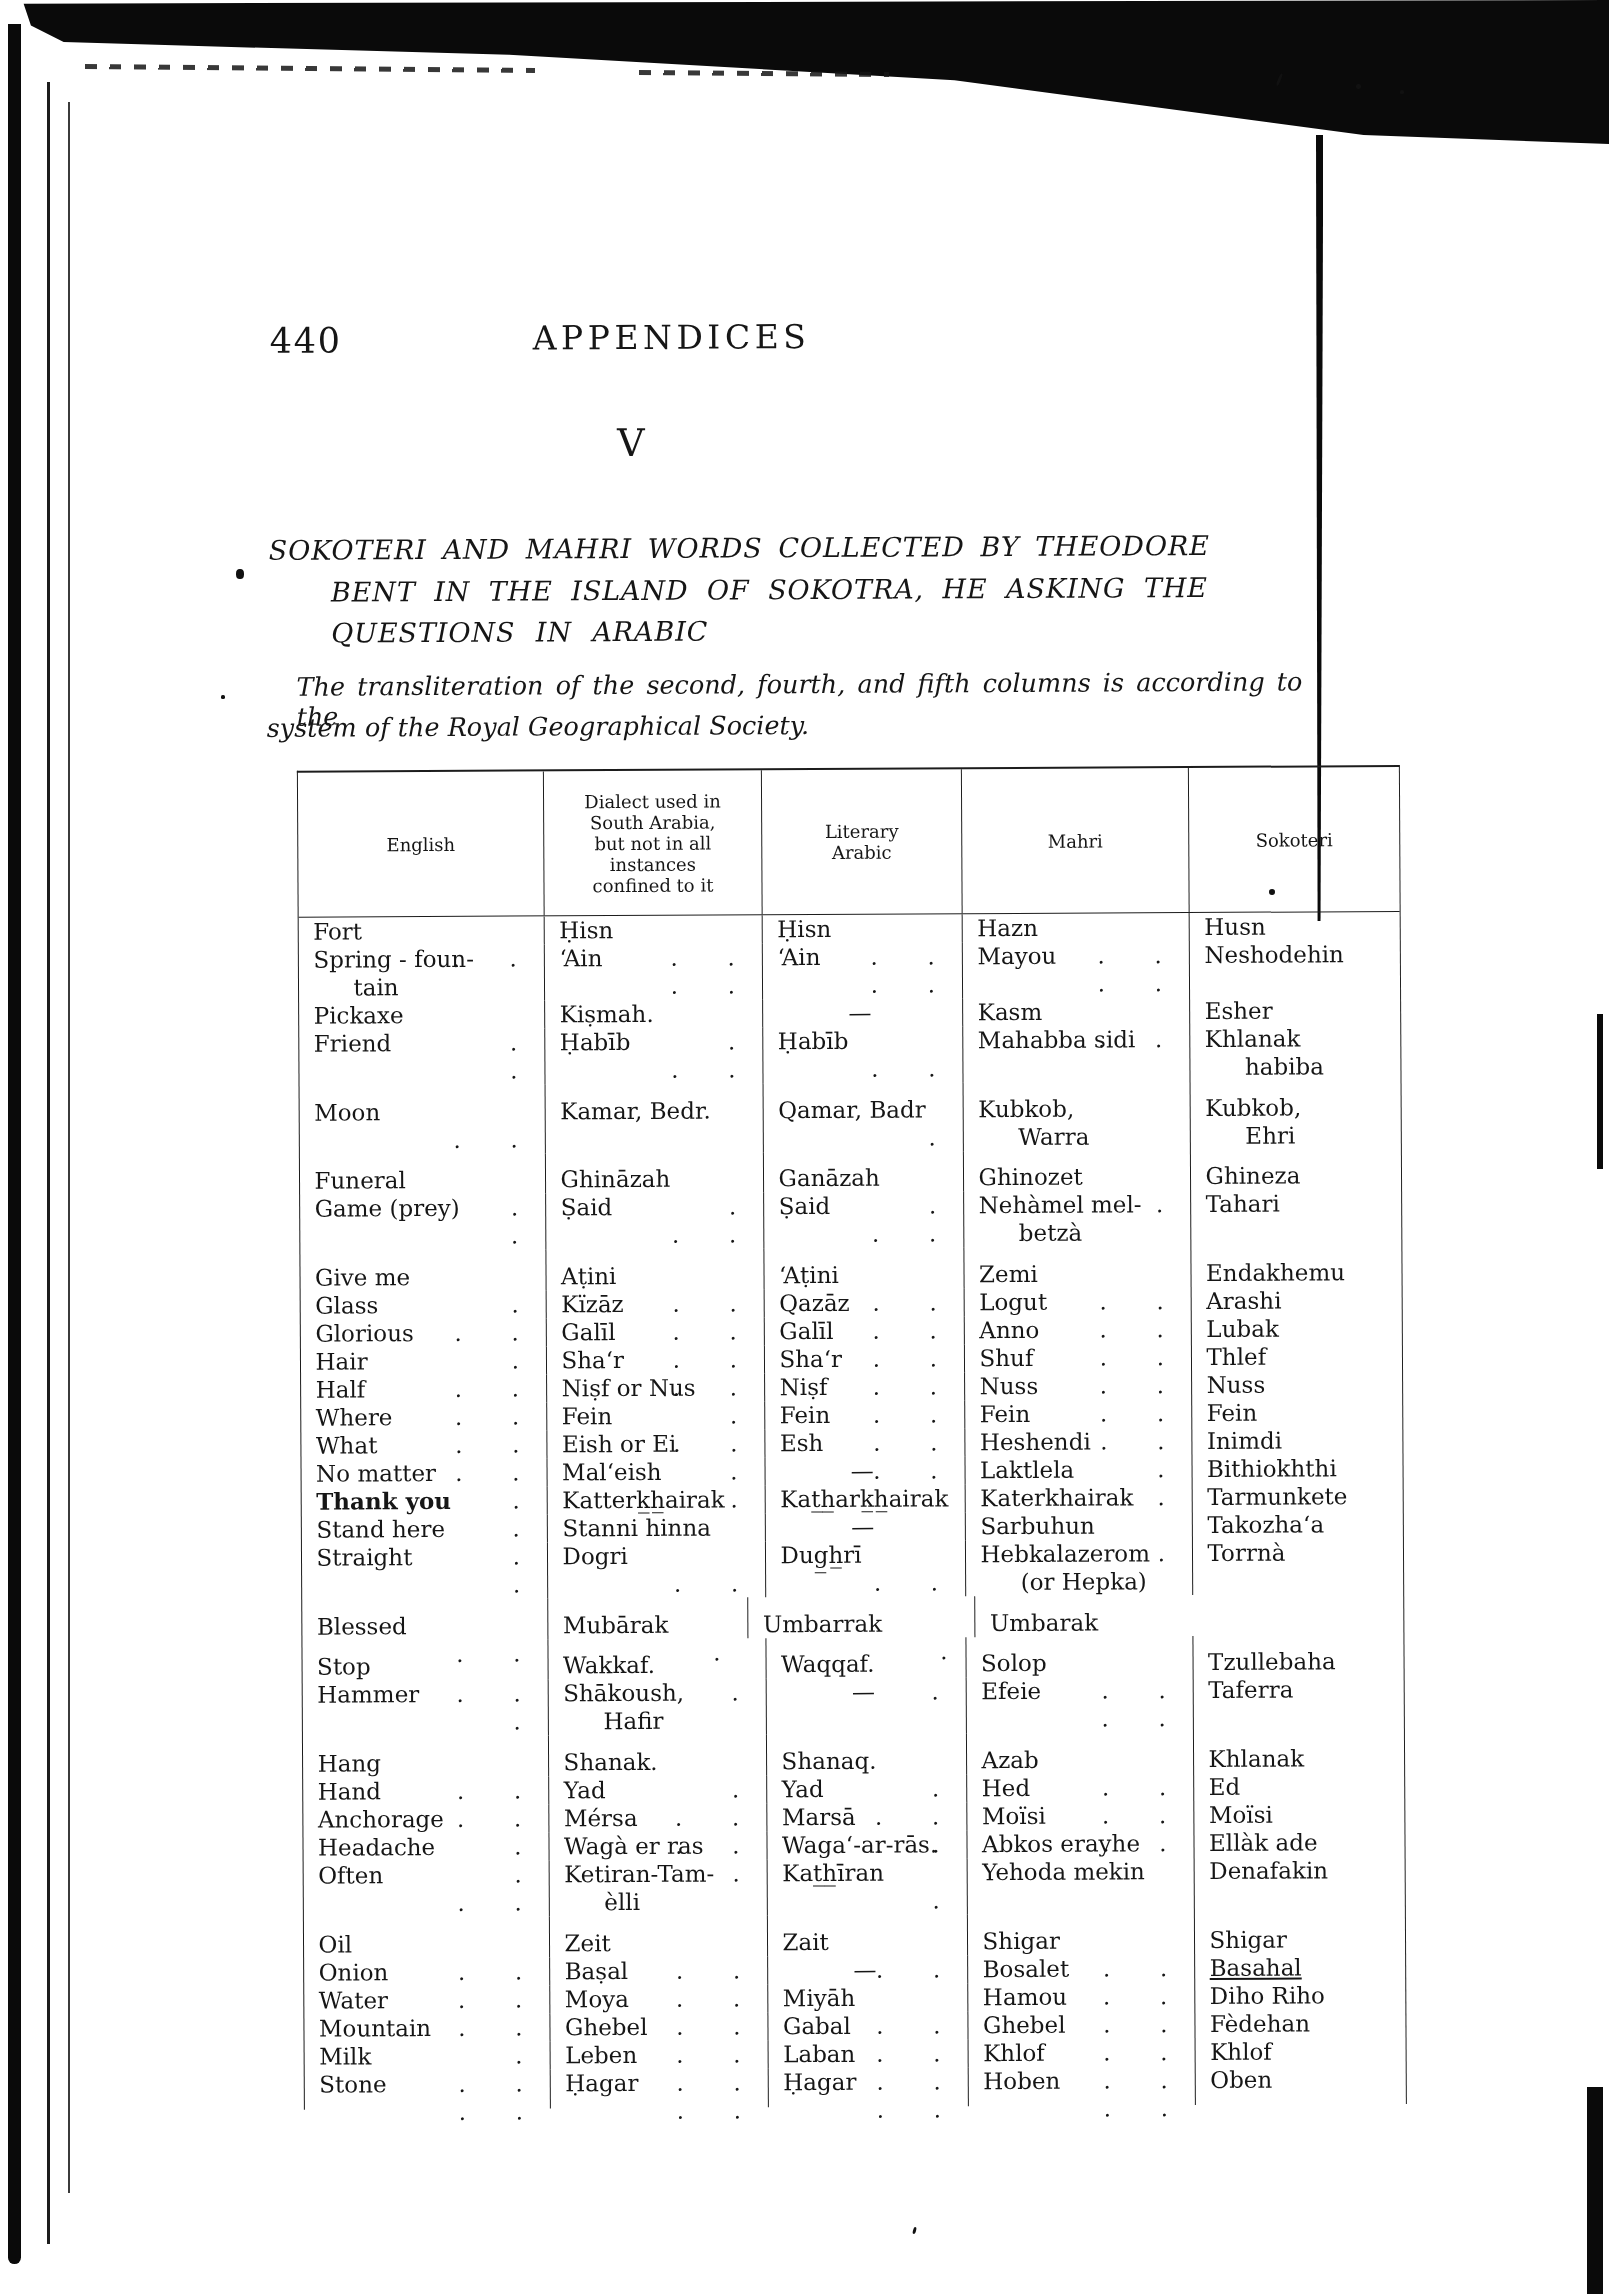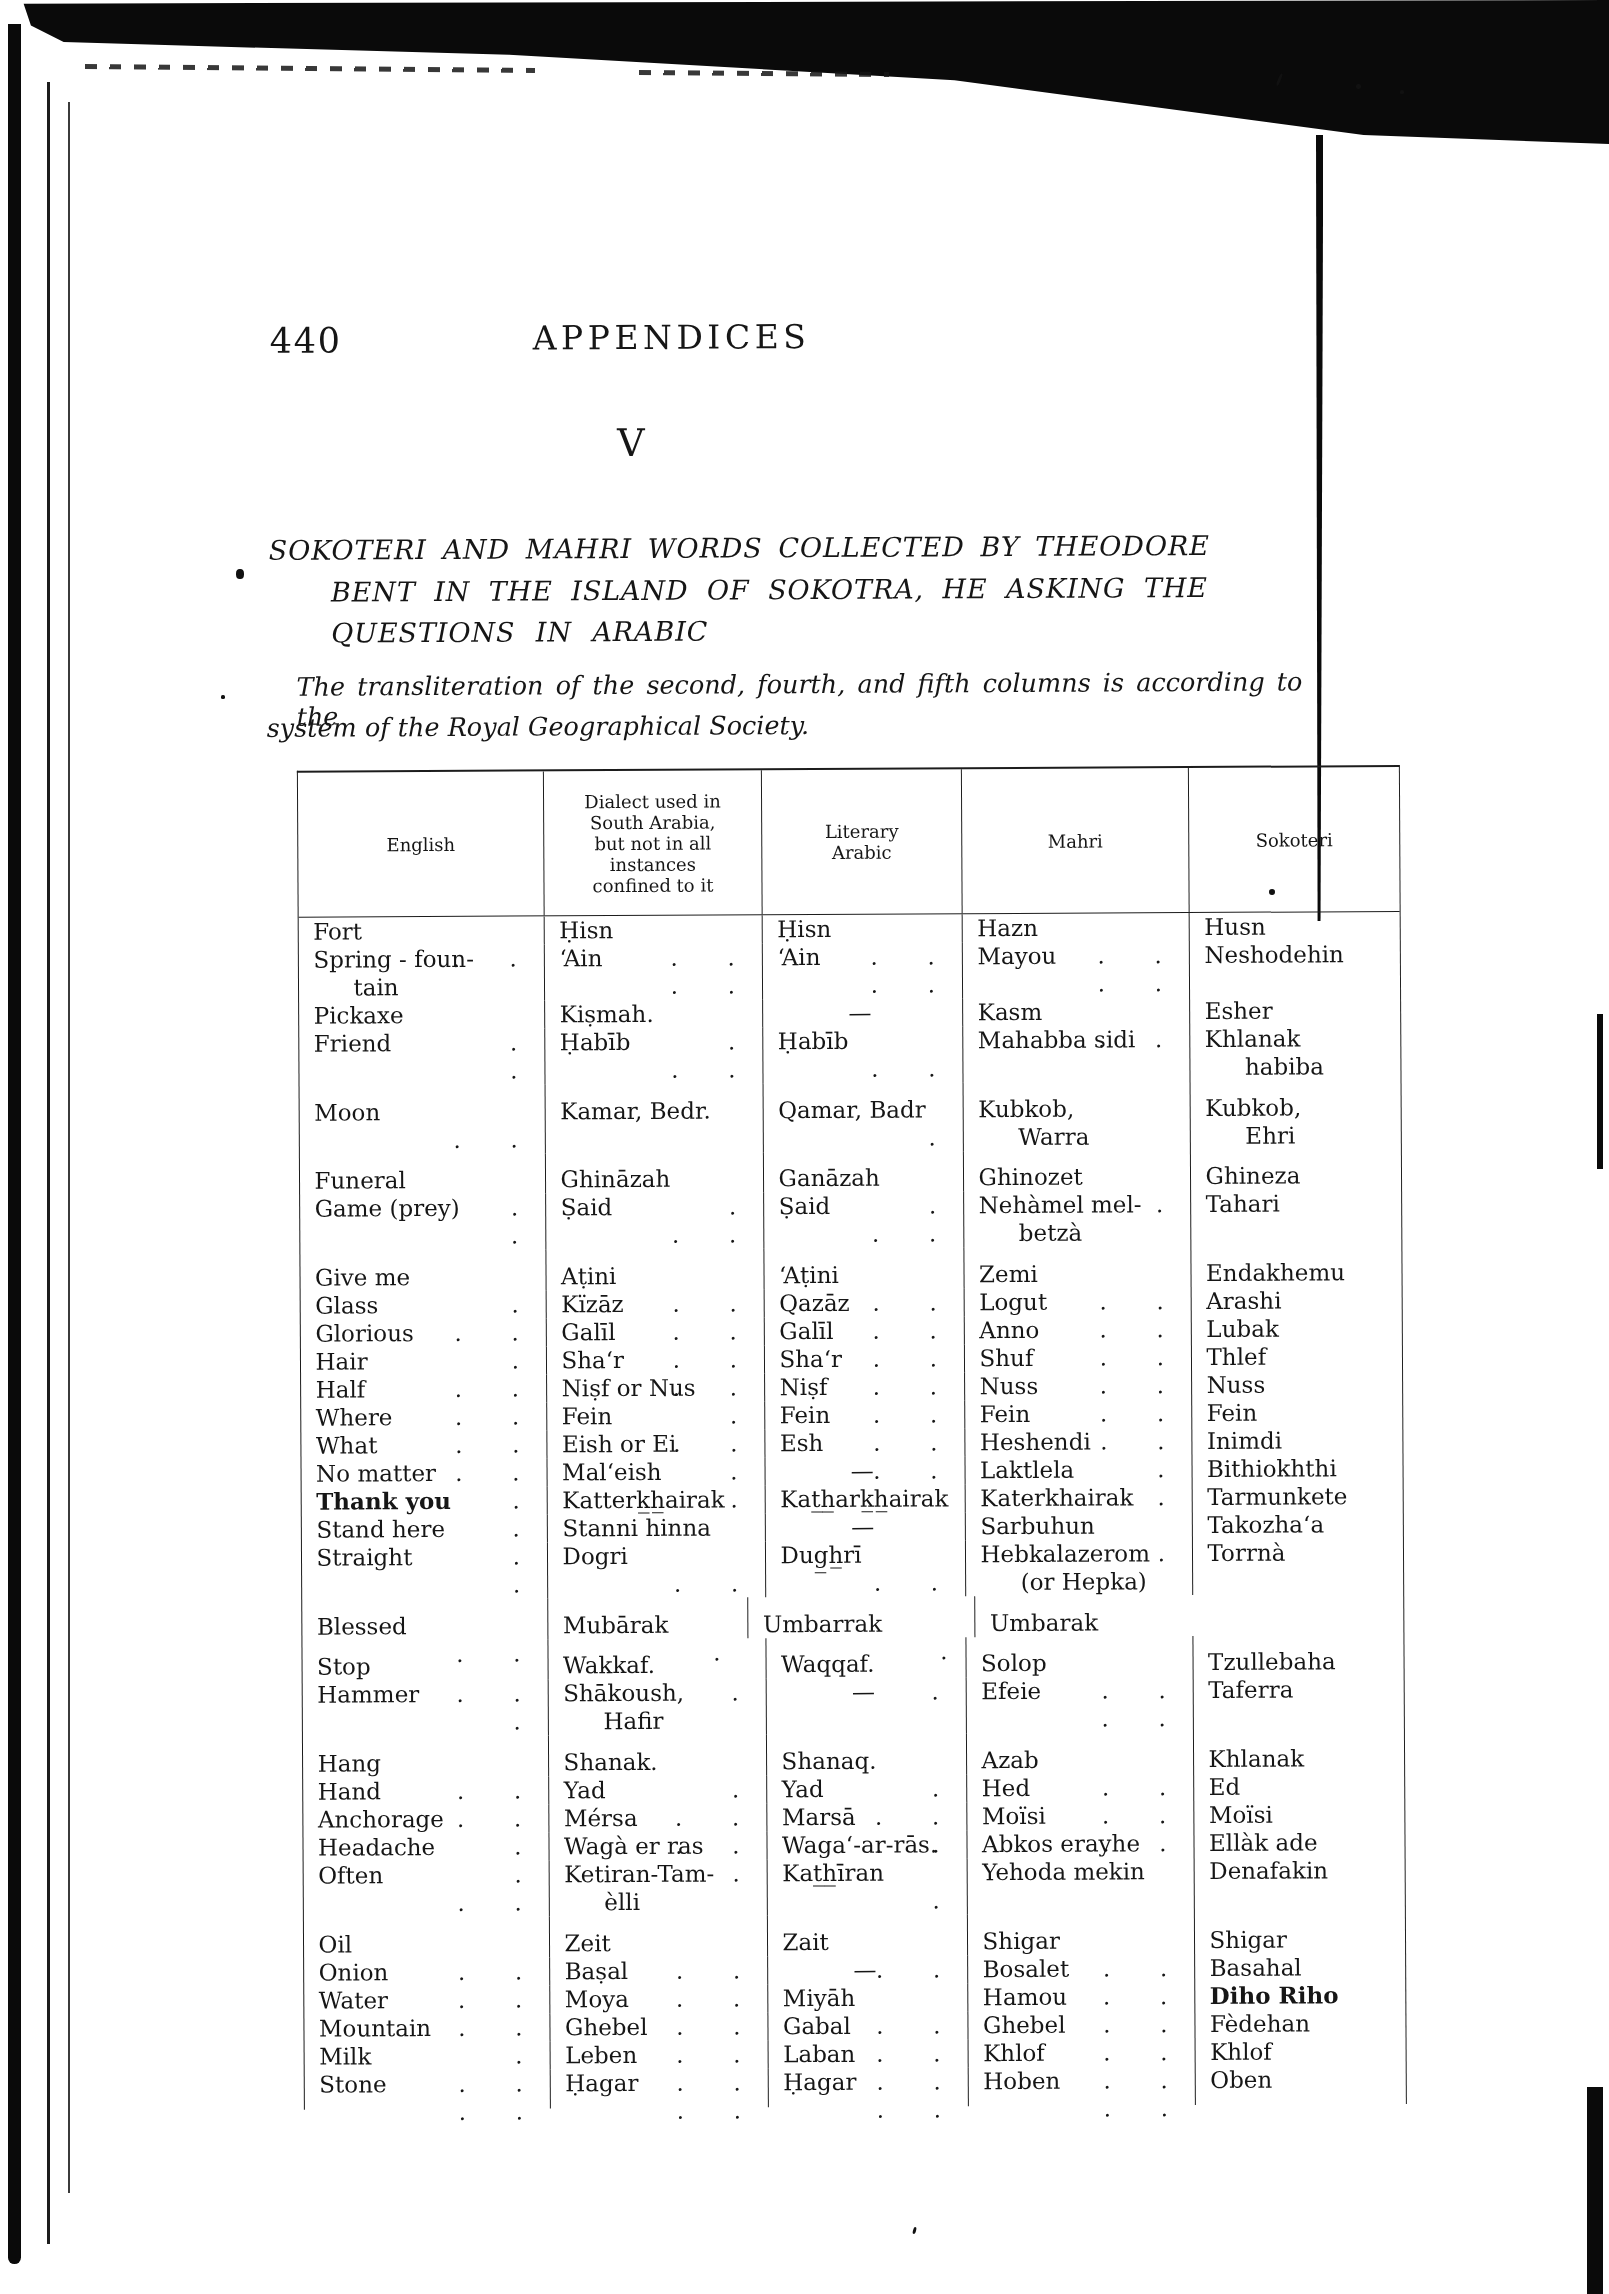--- a/index.html
+++ b/index.html
@@ -580,38 +580,38 @@
         <div class="tcell c1">
           <div class="tline"><div style="display: inline;">Baṣal</div><div class="lead da">.</div><div class="lead db">.</div></div>
         </div>
         <div class="tcell c2">
           <div class="tline dashline">—</div>
         </div>
         <div class="tcell c3">
           <div class="tline"><div style="display: inline;">Bosalet</div><div class="lead da">.</div><div class="lead db">.</div></div>
         </div>
         <div class="tcell c4">
-          <div class="tline"><div style="display: inline;">Basahal</div></div>
+          <div class="tline"><div style="display: inline; text-decoration: underline;">Basahal</div></div>
         </div>
       </div>
       <div class="trow">
         <div class="tcell c0">
           <div class="tline"><div style="display: inline;">Water</div><div class="lead da">.</div><div class="lead db">.</div></div>
         </div>
         <div class="tcell c1">
           <div class="tline"><div style="display: inline;">Moya</div><div class="lead da">.</div><div class="lead db">.</div></div>
         </div>
         <div class="tcell c2">
           <div class="tline"><div style="display: inline;">Miyāh</div><div class="lead da">.</div><div class="lead db">.</div></div>
         </div>
         <div class="tcell c3">
           <div class="tline"><div style="display: inline;">Hamou</div><div class="lead da">.</div><div class="lead db">.</div></div>
         </div>
         <div class="tcell c4">
-          <div class="tline"><div style="display: inline; font-weight: bold;">Diho Riho</div></div>
+          <div class="tline"><div style="display: inline;">Diho Riho</div></div>
         </div>
       </div>
       <div class="trow">
         <div class="tcell c0">
           <div class="tline"><div style="display: inline;">Mountain</div><div class="lead db">.</div></div>
         </div>
         <div class="tcell c1">
           <div class="tline"><div style="display: inline;">Ghebel</div><div class="lead da">.</div><div class="lead db">.</div></div>
         </div>
         <div class="tcell c2">

